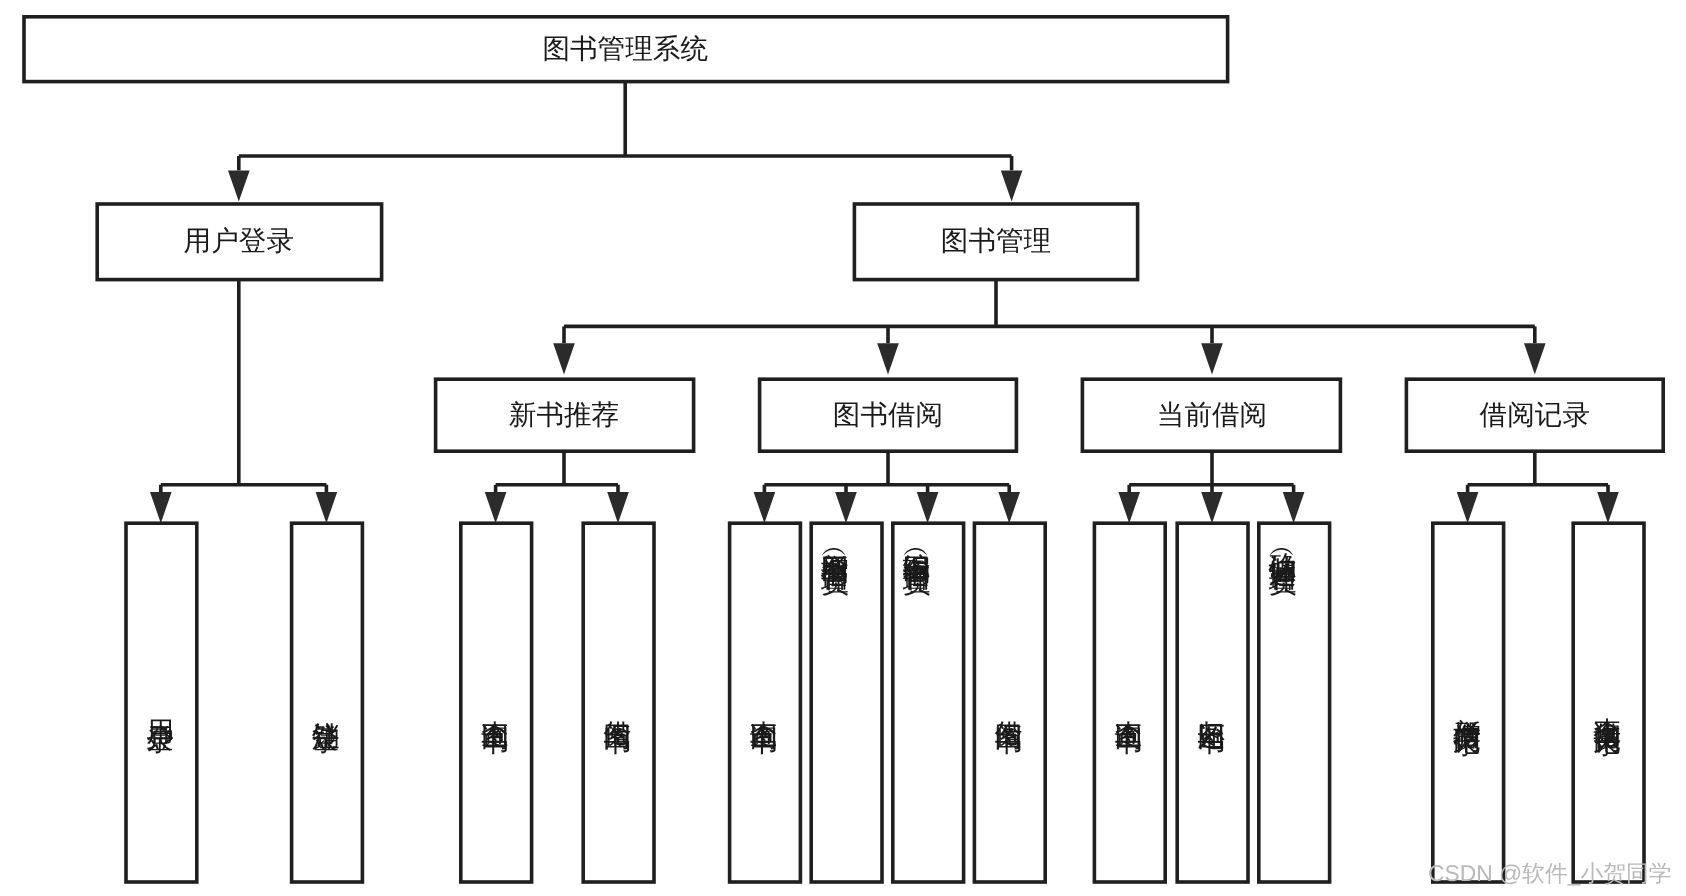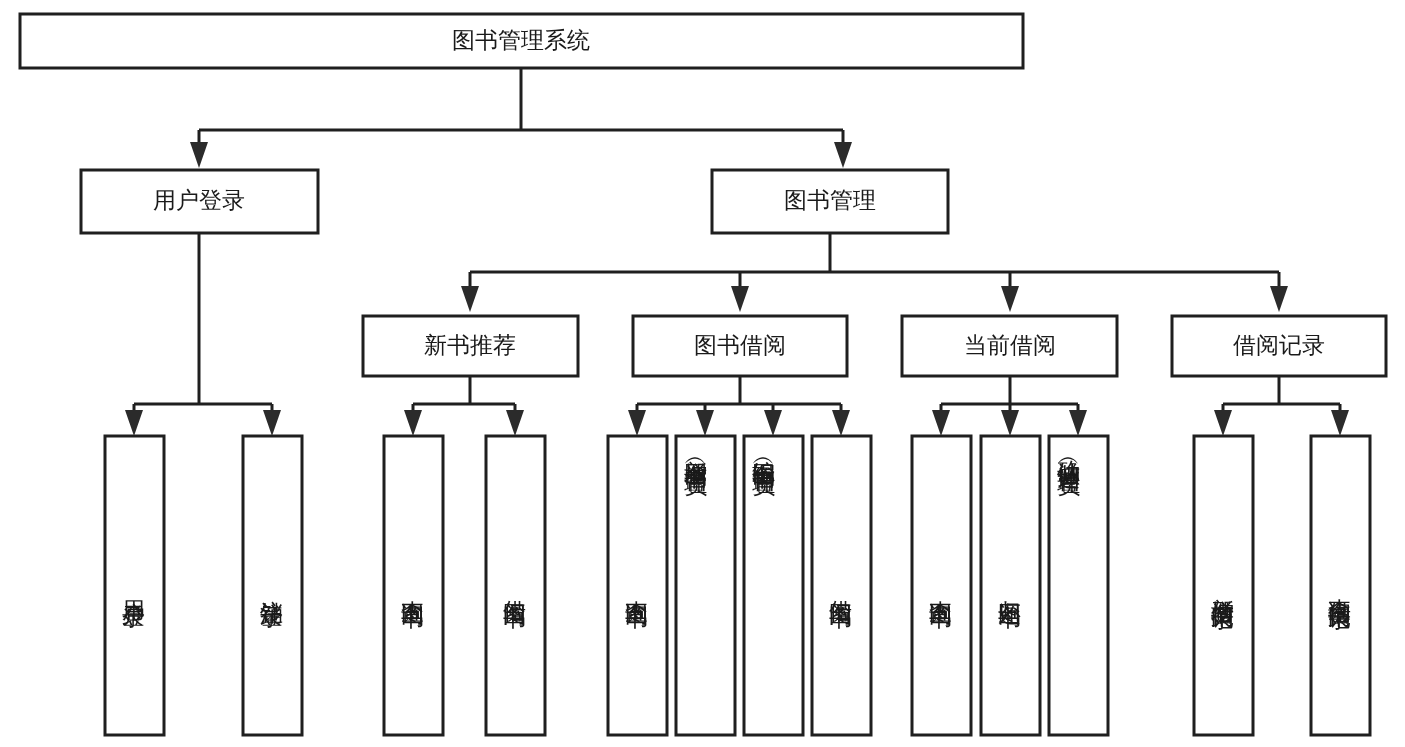--- a/index.html
+++ b/index.html
@@ -248,13 +248,14 @@
       <text class="node-label-v" x="1223" y="586">新增借阅记录</text>
     </g>
 
     <g>
       <rect class="node-rect" x="1311" y="436" width="59" height="299"></rect>
       <text class="node-label-v" x="1340" y="586">查询借阅记录</text>
     </g>
 
   </svg>
 
+  <div class="watermark">CSDN @软件_小贺同学</div>
 </div>
 
 </body></html>

